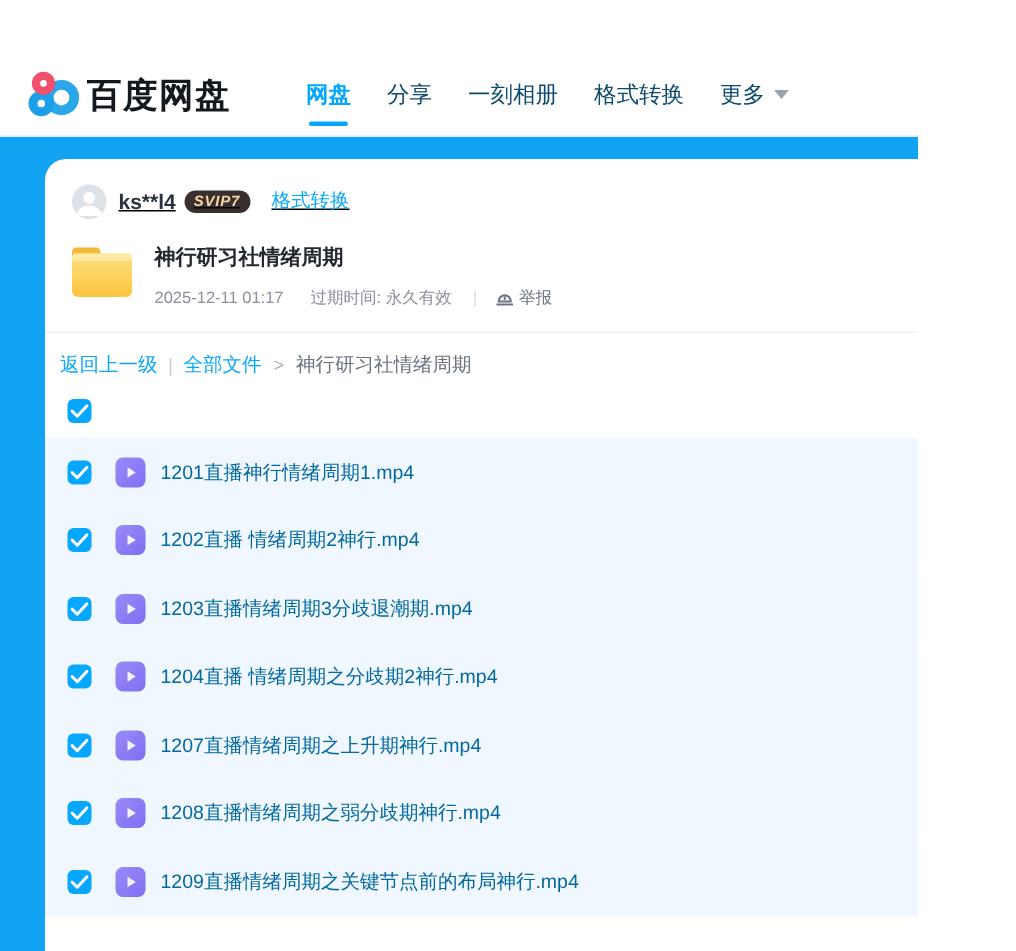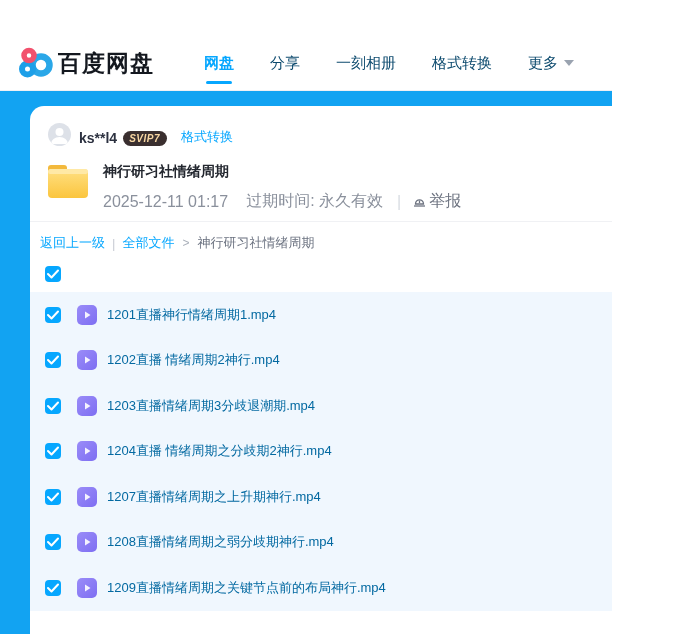--- a/index.html
+++ b/index.html
@@ -6,50 +6,50 @@
   html,body { width:677px; height:634px; }
   body { font-family:"Liberation Sans","DejaVu Sans",sans-serif; background:#fff; overflow:hidden; }
   .stage { position:relative; width:612px; height:634px; overflow:hidden;margin-top:36px; }
 
   
   .topbar { position:absolute; left:0; top:0; width:677px; height:55px; background:#fff;
             border-bottom:1px solid #eef0f4; display:flex; align-items:center; z-index:3; }
   .brand { display:flex; align-items:center; margin-left:18px; }
   .brand-logo { width:36px; height:32px; }
   .brand-name { font-size:23px; font-weight:bold; color:#14181f; margin-left:4px; letter-spacing:1px; }
-  .nav { display:flex; align-items:center; margin-left:50px; gap:36px; }
+  .nav { display:flex; align-items:center; margin-left:50px; gap:24px; }
   .nav-item { position:relative; font-size:15px; color:#0c4a6e; cursor:pointer; height:55px;
               display:flex; align-items:center; }
   .nav-item.active { color:#06a7ff; font-weight:bold; }
   .nav-item.active::after { content:""; position:absolute; left:50%; transform:translateX(-50%);
               bottom:7px; width:26px; height:3px; border-radius:2px; background:#06a7ff; }
   .caret { display:inline-block; margin-left:6px; width:0; height:0;
            border-left:5px solid transparent; border-right:5px solid transparent;
            border-top:6px solid #9aa3b0; }
 
   
   .blue-bg { position:absolute; left:0; top:55px; width:677px; height:579px; background:#12a3f2; }
   .card { position:absolute; left:30px; top:70px; right:0; bottom:0; background:#fff;
           border-top-left-radius:14px; }
 
   
-  .owner-row { position:absolute; left:18px; top:16px; height:24px; display:flex; align-items:flex-end; }
+  .owner-row { position:absolute; left:18px; top:16px; height:24px; display:flex; align-items:center;text-decoration:underline; }
   .avatar { width:23px; height:23px; border-radius:50%; background:#dde1e8; position:relative; overflow:hidden; }
   .avatar svg { position:absolute; left:0; top:0; }
   .owner-name { font-size:14px; color:#2c3140; font-weight:bold; margin-left:8px; }
   .vip-badge { margin-left:6px; background:#3a2f2f; color:#f7d6a2; font-size:10px; font-weight:bold;
                font-style:italic; padding:2px 7px 2px 6px; border-radius:9px; letter-spacing:.5px; }
   .add-friend { margin-left:14px; font-size:13px; color:#06a7ff; cursor:pointer; }
 
   
   .folder-block { position:absolute; left:15px; top:53px; display:flex; }
   .folder-icon { width:46px; height:44px; }
   .folder-meta { margin-left:12px; padding-top:4px; }
   .folder-name { font-size:14px; color:#23272f; font-weight:bold; }
-  .folder-sub { margin-top:10px; font-size:16px; color:#8a909c; display:flex; align-items:center; }
+  .folder-sub { margin-top:10px; font-size:11px; color:#8a909c; display:flex; align-items:center; }
   .share-time { margin-right:18px; }
   .expire { margin-right:14px; }
   .vbar { color:#d8dce2; margin-right:12px; }
   .report { display:flex; align-items:center; color:#6d7380; cursor:pointer; }
   .report svg { margin-right:3px; }
 
   
   .divider { position:absolute; left:0; top:115px; right:0; height:1px; background:#f0f1f4; }
 
   

